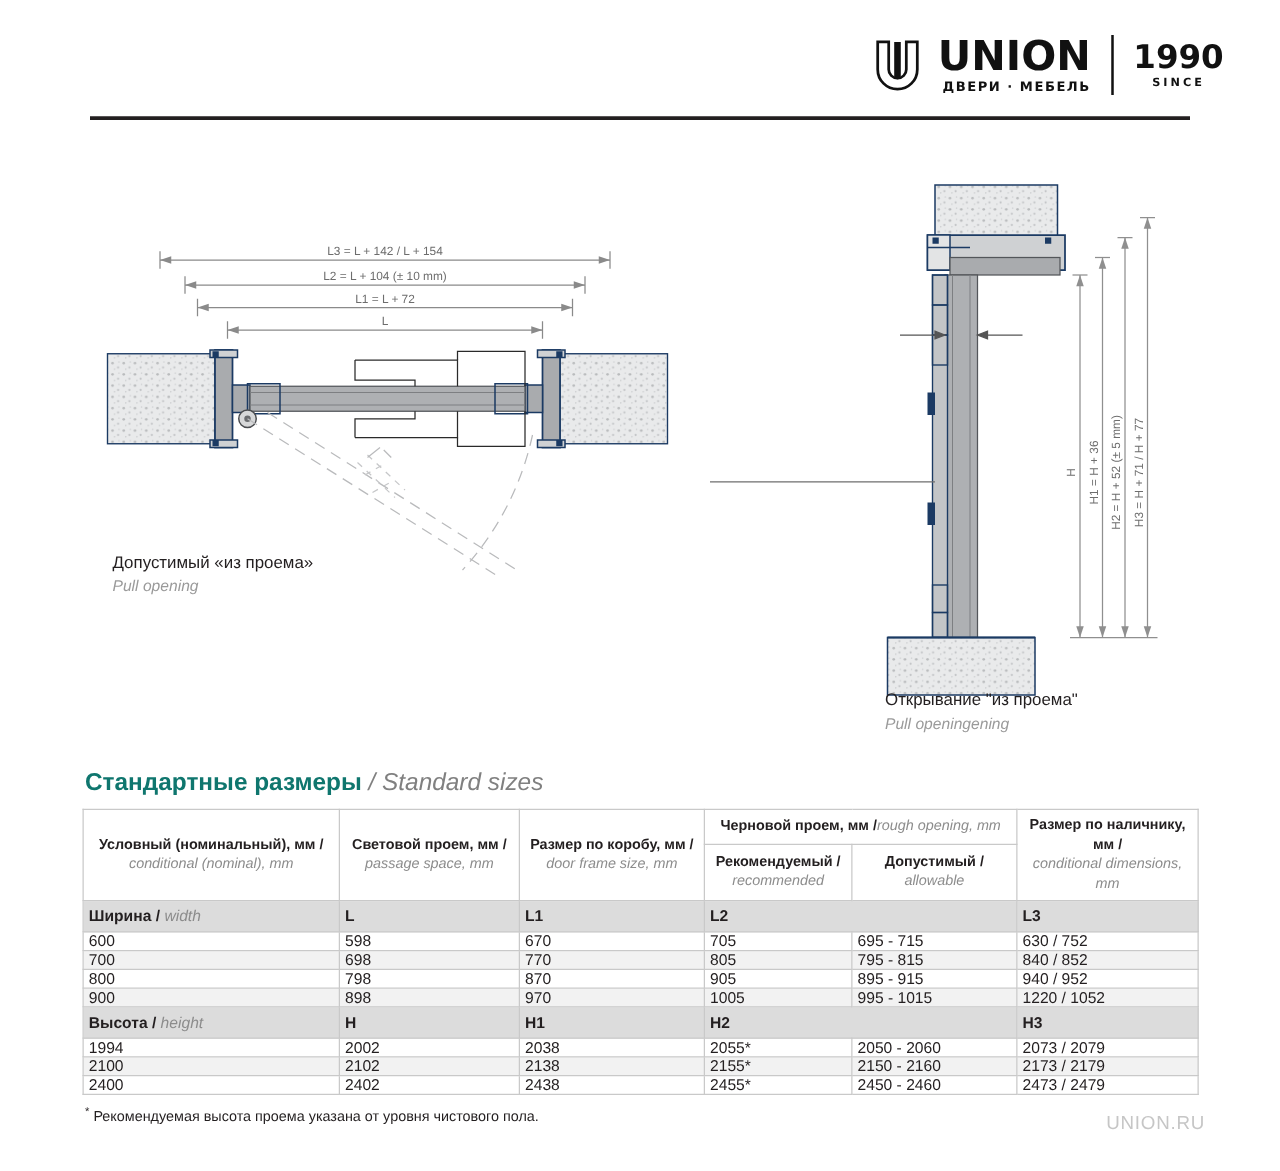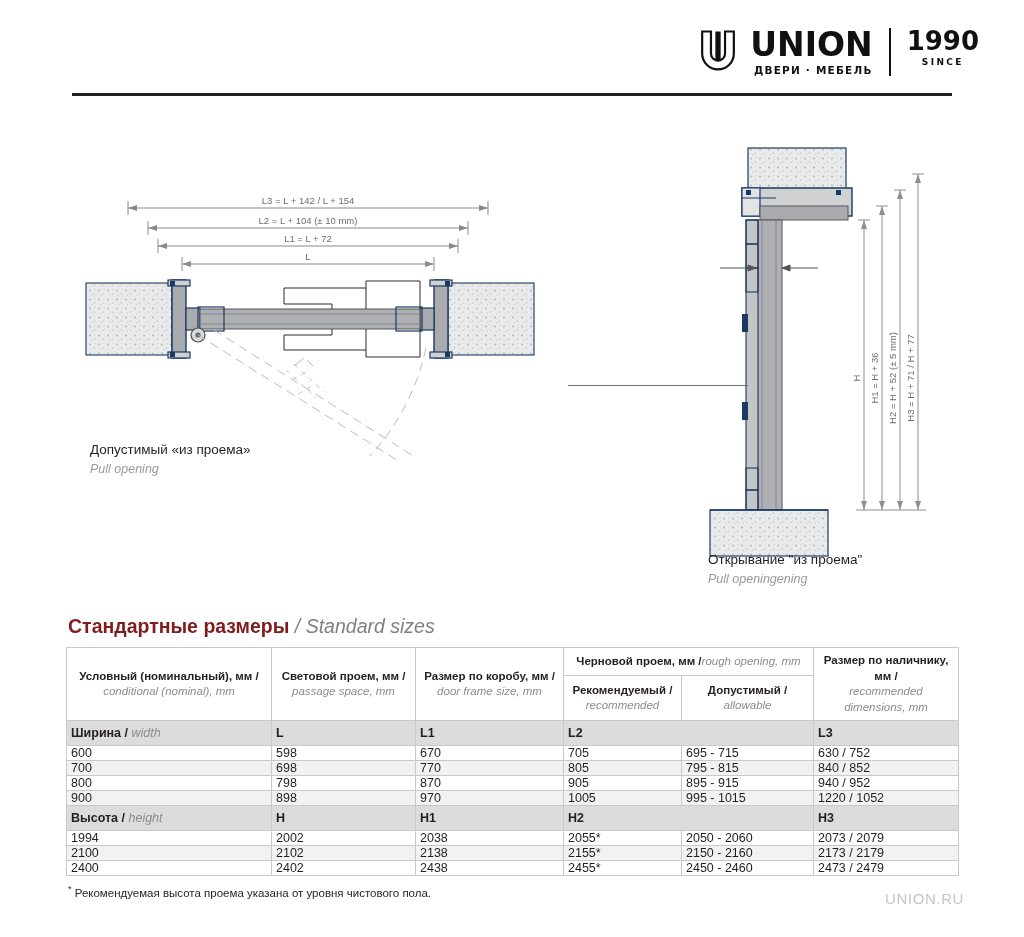--- a/index.html
+++ b/index.html
@@ -19,21 +19,21 @@
   
   .header {
     position: absolute;
     left: 0; top: 0;
     width: 1024px; height: 100px;
   }
   .logo-block {
     position: absolute;
     right: 45px; top: 28px;
     display: flex;
-    align-items: flex-start;
+    align-items: center;
   }
   .logo-mark {
     width: 44px; height: 44px;
     margin-right: 10px;
     display: block;
   }
   .logo-words {
     display: flex;
     flex-direction: column;
     justify-content: center;
@@ -120,21 +120,21 @@
     position: absolute;
     left: 66px; top: 615px;
     width: 892px;
   }
   .sec-title {
     font-size: 19.5px;
     margin: 0 0 9px 2px;
     white-space: nowrap;
   }
   .sec-title .ru {
-    color: #7f1d1d;
+    color: #0f766e;
     font-weight: bold;
     margin-top: 19px;
   }
   .sec-title .en {
     color: #808080;
     font-style: italic;
     font-weight: normal;
   }
 
   table.sizes {
@@ -445,21 +445,21 @@
         </th>
         <th rowspan="2">
           <span>Размер по коробу, мм /</span>
           <span class="en">door frame size, mm</span>
         </th>
         <th colspan="2">
           <span>Черновой проем, мм /</span><span class="en" style="display:inline">rough opening, mm</span>
         </th>
         <th rowspan="2">
           <span>Размер по наличнику, мм /</span>
-          <span class="en">recommended dimensions, mm</span>
+          <span class="en">conditional dimensions, mm</span>
         </th>
       </tr>
       <tr>
         <th>
           <span>Рекомендуемый /</span>
           <span class="en">recommended</span>
         </th>
         <th>
           <span>Допустимый /</span>
           <span class="en">allowable</span>

